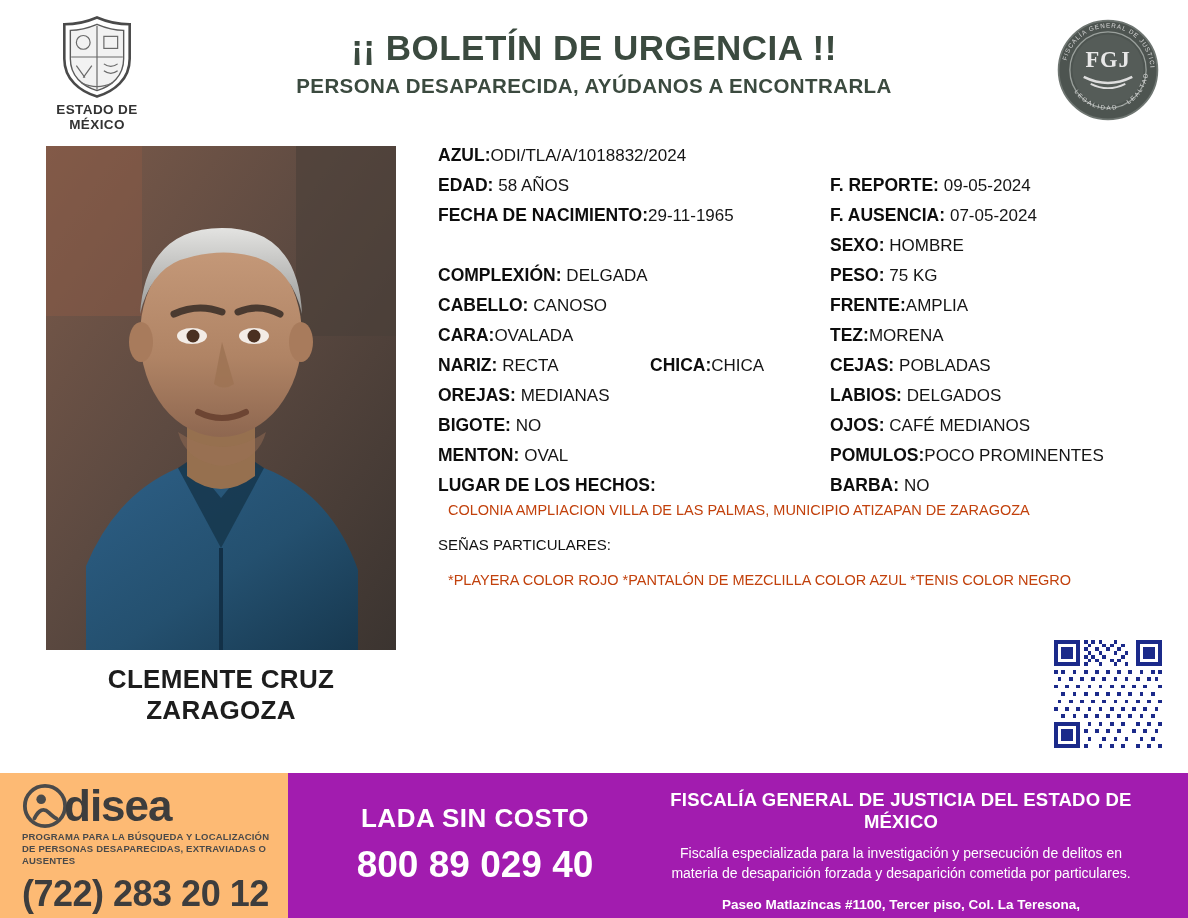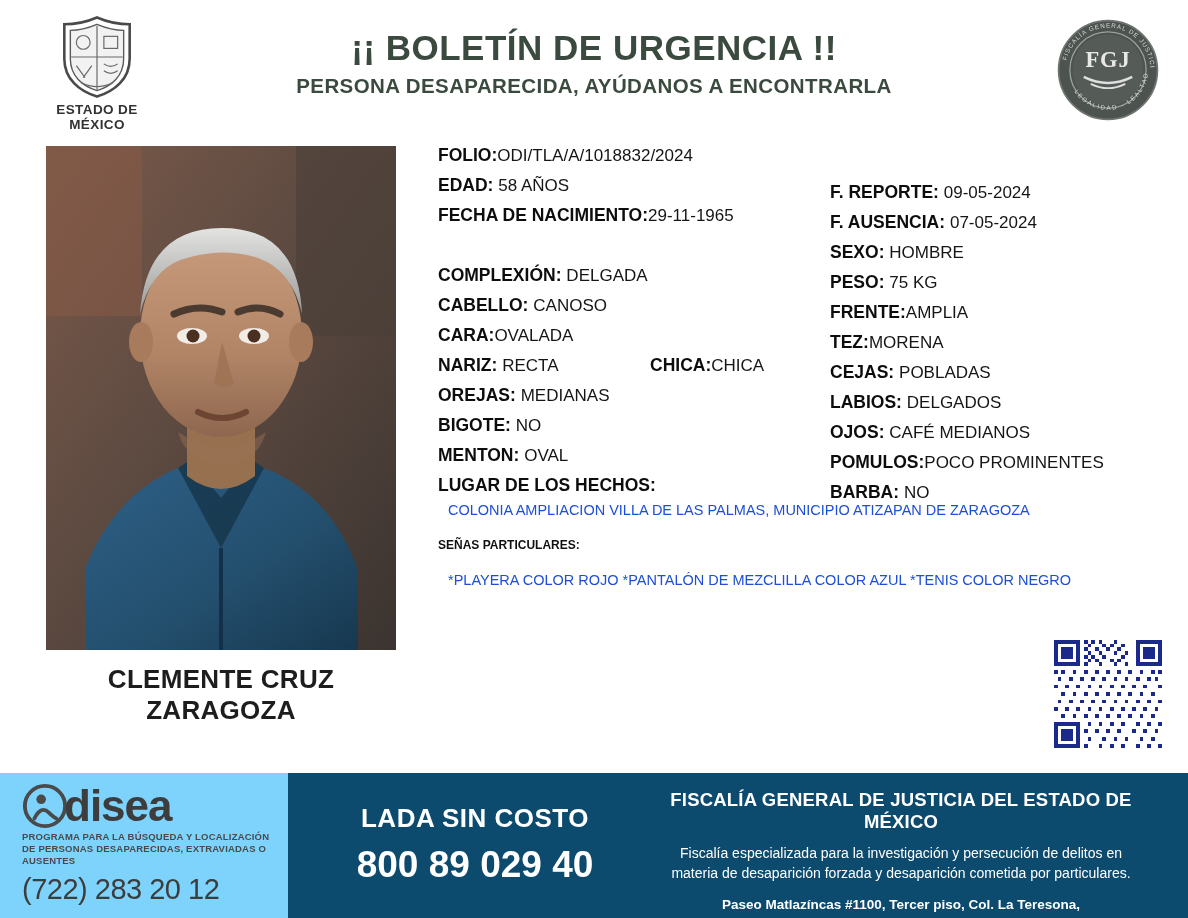--- a/index.html
+++ b/index.html
@@ -45,65 +45,65 @@
 
   
   .details {
     position: absolute; left: 438px; top: 140px; width: 720px;
     font-size: 17.5px; color: #111;
   }
   .row { position: relative; min-height: 30px; margin-bottom: 0px; }
   .lbl { font-weight: bold; color: #0d0d0d; }
   .val { font-weight: normal; color: #151515; }
   .col-l { position: absolute; left: 0; top: 0; width: 390px; }
-  .col-r { position: absolute; left: 392px; top: 7px; width: 330px; }
+  .col-r { position: absolute; left: 392px; top: 0; width: 330px; }
   .line { height: 30px; line-height: 30px; white-space: nowrap; }
   .line .val { font-size: 17px; }
   .inline-2 { position: absolute; left: 212px; top: 0; }
   .place-line {
-    font-size: 14.5px; color: #1d4ed8; padding-left: 10px; line-height: 20px;
+    font-size: 14.5px; color: #c2410c; padding-left: 10px; line-height: 20px;
     white-space: nowrap;
   }
-  .section-h { font-weight: bold; font-size: 12px; height: 30px; line-height: 30px; }
+  .section-h { font-weight: normal; font-size: 15px; height: 30px; line-height: 30px; }
   .gap { height: 10px; }
 
   
   .localizado {
     position: absolute; left: 168px; top: 368px;
     font-size: 104px; font-weight: bold; color: #49e63c;
     letter-spacing: -1px; line-height: 1; white-space: nowrap;
     font-family: "DejaVu Sans", sans-serif;
   }
 
   
   .qr { position: absolute; right: 26px; top: 640px; width: 108px; height: 108px; }
 
   
   .footer { position: absolute; left: 0; bottom: 0; width: 1188px; height: 145px; }
   .footer-left {
     position: absolute; left: 0; top: 0; width: 288px; height: 145px;
-    background: #7dd3fc; padding: 10px 8px 0 22px;
+    background: #fdba74; padding: 10px 8px 0 22px;
   }
   .odisea-row { display: flex; align-items: center; }
   .odisea-mark { width: 46px; height: 46px; flex: 0 0 46px; }
   .odisea-word {
     font-size: 44px; font-weight: bold; color: #3d3d3d; letter-spacing: -1px;
     line-height: 44px; margin-left: -4px;
   }
   .odisea-desc {
     font-size: 9.5px; font-weight: bold; color: #4a4a4a; line-height: 12px;
     margin-top: 2px; letter-spacing: .2px;
   }
   .odisea-phone {
-    font-size: 29px; font-weight: normal; color: #3d3d3d; letter-spacing: -.5px;
+    font-size: 36px; font-weight: bold; color: #3d3d3d; letter-spacing: -.5px;
     margin-top: 6px;
   }
   .footer-mid {
     position: absolute; left: 288px; top: 0; width: 900px; height: 145px;
-    background: #0c4a6e;
+    background: #a21caf;
   }
   .lada {
     position: absolute; left: 32px; top: 30px; width: 310px; color: #fff;
     text-align: center;
   }
   .lada-title { font-size: 26px; font-weight: bold; letter-spacing: .5px; }
   .lada-number { font-size: 37px; font-weight: bold; margin-top: 10px; letter-spacing: 0px; }
   .fis {
     position: absolute; left: 350px; top: 16px; right: 24px; color: #fff;
     text-align: center;
@@ -214,21 +214,21 @@
         <path d="M132 286 q44 30 88 0 q-8 30 -44 34 q-36 -4 -44 -34 Z" fill="#9c7256" opacity=".45"></path>
       </svg>
     </div>
     <div class="person-name">CLEMENTE CRUZ ZARAGOZA</div>
   </div>
 
   <div class="details">
 
     <div class="row">
       <div class="line">
-        <span class="lbl">FOLIO:</span><span class="val">ODI/TLA/A/1018832/2024</span>
+        <span class="lbl">AZUL:</span><span class="val">ODI/TLA/A/1018832/2024</span>
       </div>
     </div>
 
     <div class="row">
       <div class="col-l line">
         <span class="lbl">EDAD:</span>
         <span class="val">58 AÑOS</span>
       </div>
       <div class="col-r line">
         <span class="lbl">F. REPORTE:</span>

